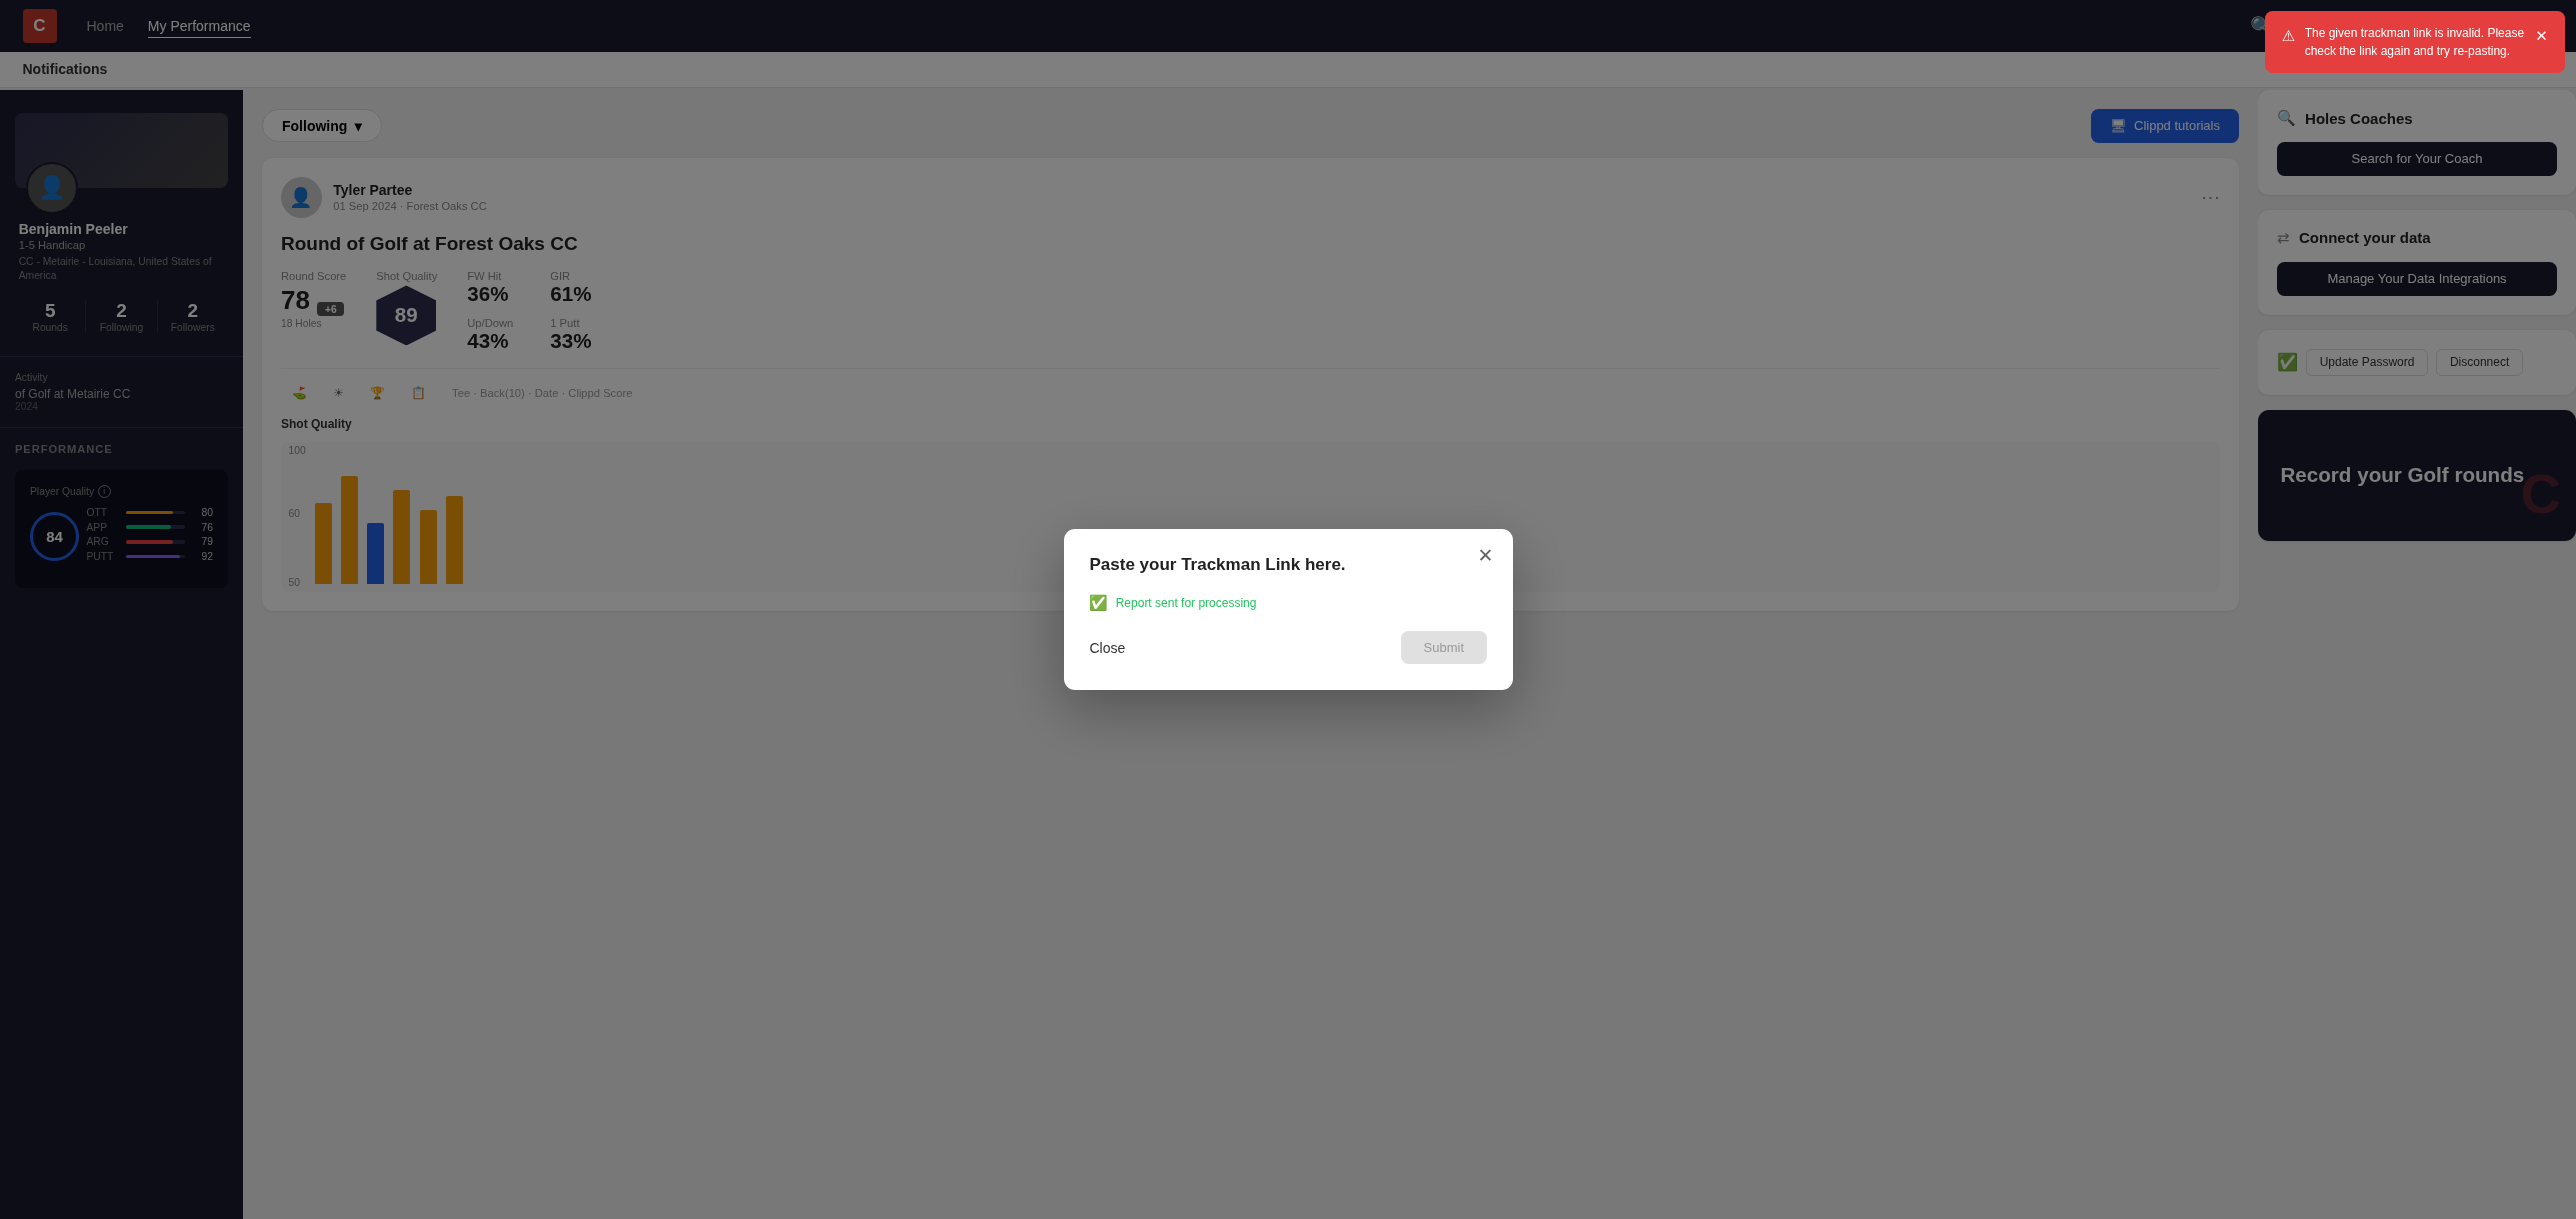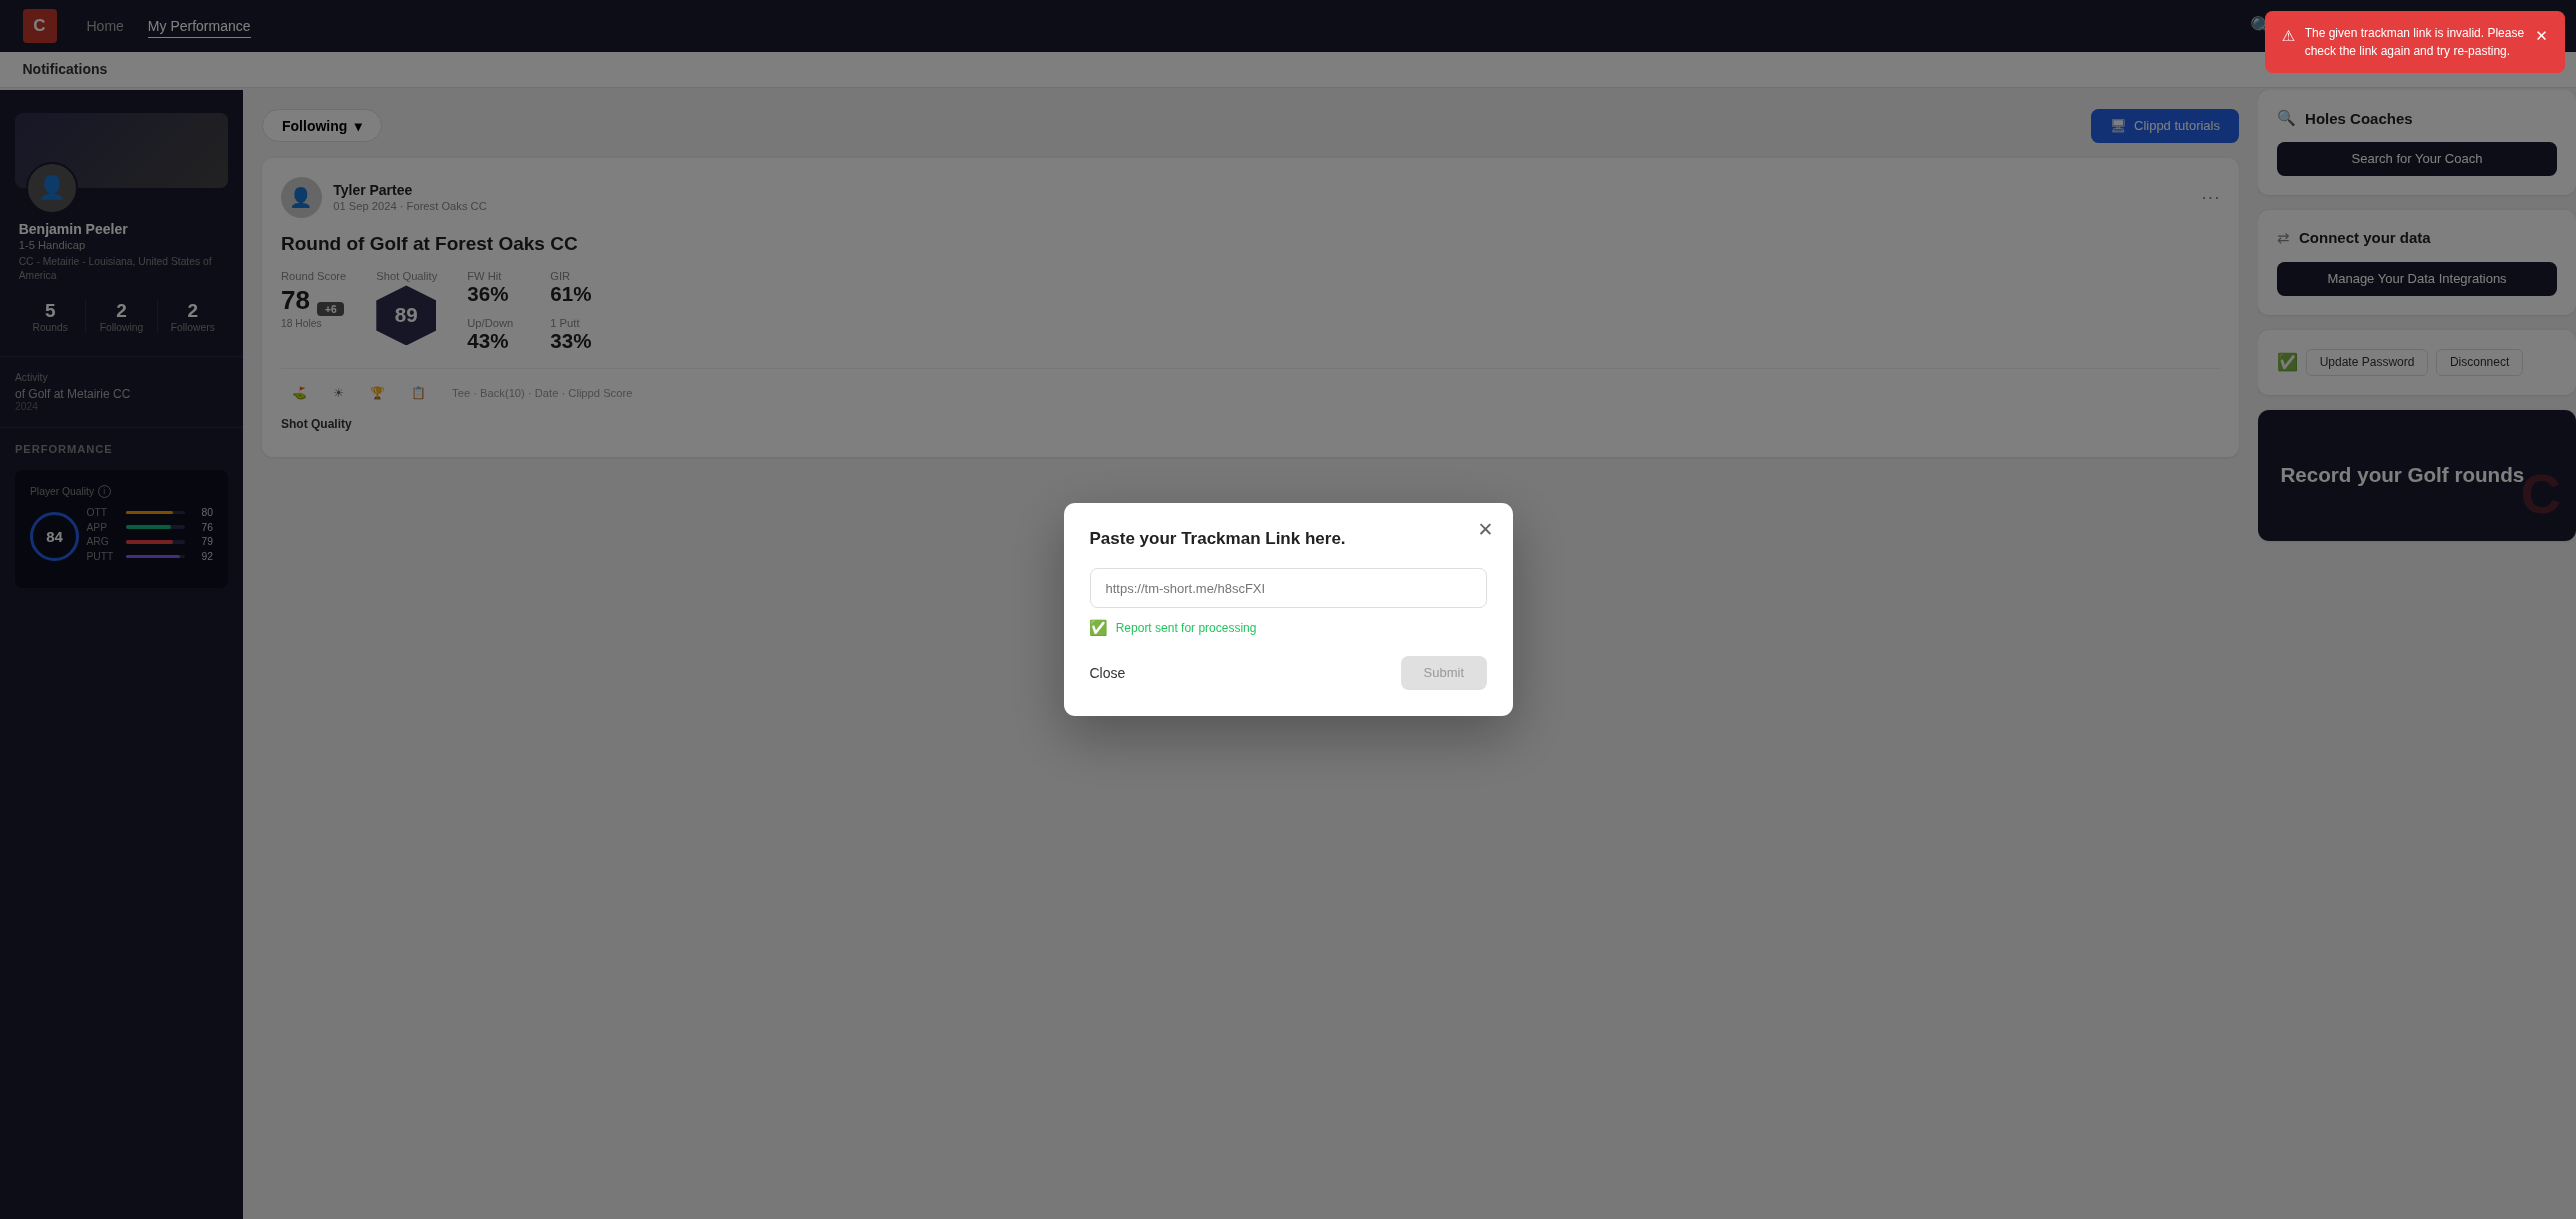--- a/index.html
+++ b/index.html
@@ -710,20 +710,34 @@
       <div class="feed-tabs">
         <div class="feed-tab">⛳</div>
         <div class="feed-tab">☀</div>
         <div class="feed-tab">🏆</div>
         <div class="feed-tab">📋</div>
         <div class="feed-tab" style="font-size:11.2px; color:#999;">Tee · Back(10) · Date · Clippd Score</div>
       </div>
 
       <div style="margin-top:11.2px; position:relative;">
         <div style="font-size:12px; font-weight:600; color:#333; margin-bottom:7.5px;">Shot Quality</div>
+        <div class="chart-area">
+          <span class="chart-label" style="top:3.7px;">100</span>
+          <span class="chart-label" style="top:44%;">60</span>
+          <span class="chart-label" style="bottom:3.7px;">50</span>
+
+          <div style="display:flex; align-items:flex-end; gap:5.6px; padding-left:26px; width:100%; height:100%;">
+            <div class="chart-bar" style="height:60%; width:17px;"></div>
+            <div class="chart-bar" style="height:80%; width:17px;"></div>
+            <div class="chart-bar" style="height:45%; width:17px; background:#2563eb;"></div>
+            <div class="chart-bar" style="height:70%; width:17px;"></div>
+            <div class="chart-bar" style="height:55%; width:17px;"></div>
+            <div class="chart-bar" style="height:65%; width:17px;"></div>
+          </div>
+        </div>
       </div>
     </div>
   </main>
 
   <aside class="right-panel">
     <div class="coaches-card">
       <div class="coaches-header">
         <span style="color:#888; font-size:15px;">🔍</span>
         <span class="coaches-title">Holes Coaches</span>
       </div>
@@ -750,21 +764,20 @@
       <div class="record-title">Record your Golf rounds</div>
       <div class="record-logo">C</div>
     </div>
   </aside>
 </div>
 
 <div class="modal-overlay">
   <div class="modal">
     <div class="modal-title">Paste your Trackman Link here.</div>
     <button class="modal-close">✕</button>
-    <input class="modal-input" type="text" value="" placeholder="https://tm-short.me/h8scFXI" style="">
     <div class="modal-success">
       <span style="color:#22c55e; font-size:15px;">✅</span>
       <span>Report sent for processing</span>
     </div>
     <div class="modal-footer">
       <button class="modal-close-btn">Close</button>
       <button class="modal-submit-btn">Submit</button>
     </div>
   </div>
 </div>

